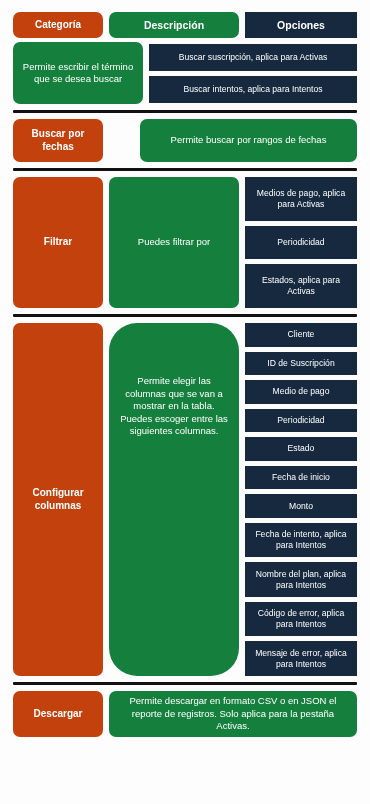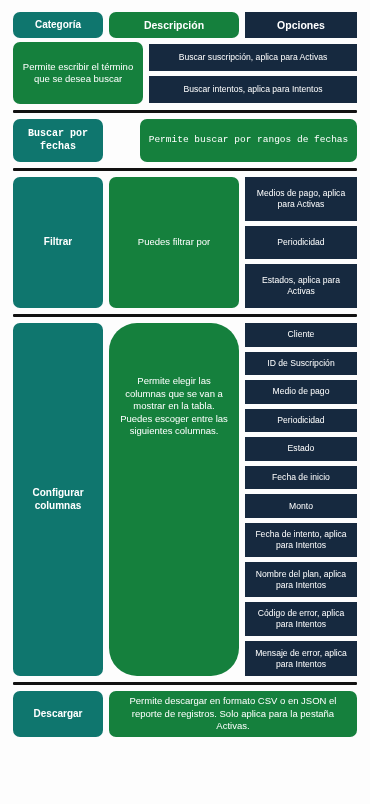--- a/index.html
+++ b/index.html
@@ -35,21 +35,21 @@
     display: flex;
     align-items: center;
     justify-content: center;
     text-align: center;
     box-sizing: border-box;
   }
 
   .cat-cell {
     width: 90px;
     flex: 0 0 90px;
-    background: #0f766e;
+    background: #c2410c;
     color: #ffffff;
     font-weight: bold;
     font-size: 10px;
     line-height: 12.5px;
     padding: 2px 4px;
   }
 
   .desc-cell {
     width: 130px;
     flex: 0 0 130px;
@@ -103,21 +103,21 @@
     height: 3px;
     background: #111111;
     margin: 6px 0 6px 0;
     border-radius: 1px;
   }
 
   
   .row-buscador { margin-top: 4px; height: 62px; }
   .row-buscador .pill { height: 27px; }
 
-  .row-fechas { height: 43px; font-family: Liberation Mono, monospace; }
+  .row-fechas { height: 43px; }
 
   .row-filtrar { height: 131px; }
   .row-filtrar .pill { flex: 1 1 auto; }
 
   .row-columnas { height: 353px; }
   .row-columnas .pill { flex: 1 1 auto; }
 
   .row-descargar { height: 46px; }
   .row-descargar .desc-cell {
     width: auto;

